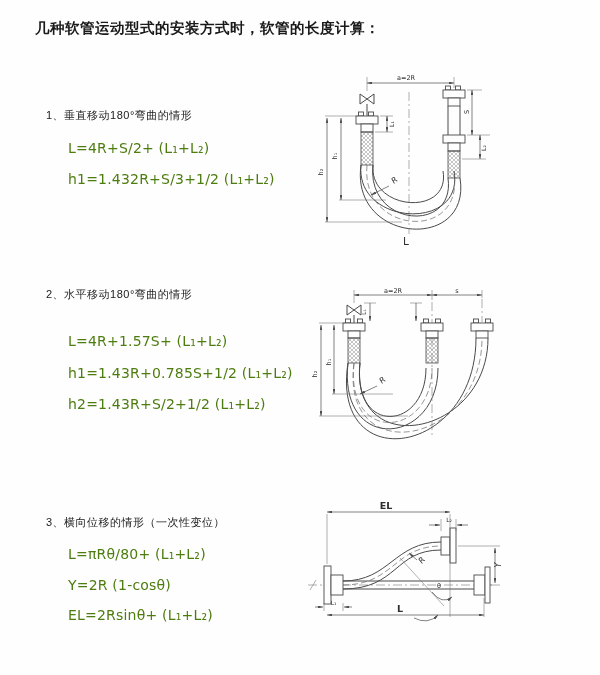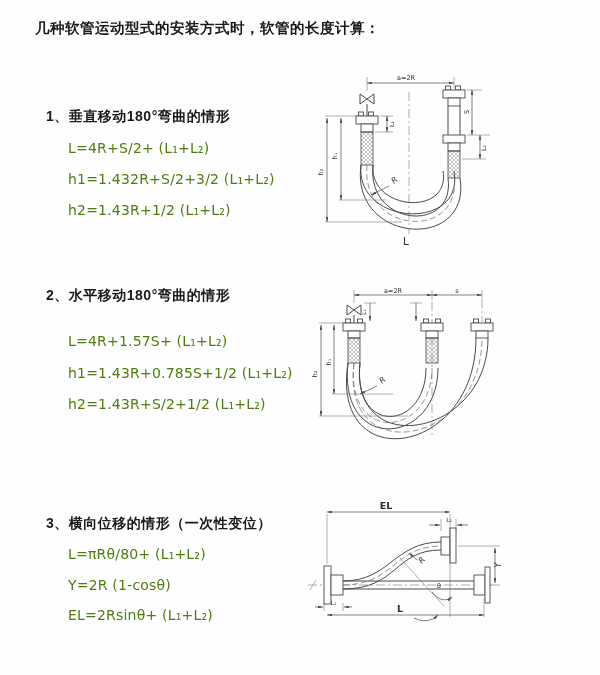--- a/index.html
+++ b/index.html
@@ -6,21 +6,21 @@
   .page {
     position:relative; width:600px; height:675px; background:#fefefe;
     font-family:"Liberation Sans", sans-serif; color:#1a1a1a; overflow:hidden;
   }
   .doc-title {
     position:absolute; left:35px; top:19px;
     font-size:14.5px; font-weight:bold; letter-spacing:0.5px;
   }
   .sec-heading {
     position:absolute; left:46px;
-    font-size:14px; font-weight:bold; letter-spacing:0.5px;
+    font-size:11px; font-weight:normal; letter-spacing:0.5px;
   }
   .formula {
     position:absolute; left:68px;
     font-family:"DejaVu Sans", sans-serif;
     font-size:14px; font-weight:500; color:#4d7c0f; letter-spacing:0.2px;
   }
   .diagram { position:absolute; }
   
   .dim   { stroke:#4d4d4d; stroke-width:0.7; fill:none; }
   .thin  { stroke:#6f6f6f; stroke-width:0.55; fill:none; }
@@ -35,22 +35,21 @@
 </style>
 </head>
 <body>
 
 <div class="page">
 
   <div class="doc-title">几种软管运动型式的安装方式时，软管的长度计算：</div>
 
   <div class="sec-heading" style="top:108px">1、垂直移动180°弯曲的情形</div>
   <div class="formula" style="top:140px">L=4R+S/2+ (L₁+L₂)</div>
-  <div class="formula" style="top:171px">h1=1.432R+S/2+3/2 (L₁+L₂)</div>
-  <div class="formula" style="top:202px">h2=1.43R+1/2 (L₁+L₂)</div>
+  <div class="formula" style="top:171px">h1=1.432R+S/3+1/2 (L₁+L₂)</div>
 
   <div class="sec-heading" style="top:287px">2、水平移动180°弯曲的情形</div>
   <div class="formula" style="top:333px">L=4R+1.57S+ (L₁+L₂)</div>
   <div class="formula" style="top:365px">h1=1.43R+0.785S+1/2 (L₁+L₂)</div>
   <div class="formula" style="top:396px">h2=1.43R+S/2+1/2 (L₁+L₂)</div>
 
   <div class="sec-heading" style="top:515px">3、横向位移的情形（一次性变位）</div>
   <div class="formula" style="top:546px">L=πRθ/80+ (L₁+L₂)</div>
   <div class="formula" style="top:577px">Y=2R (1-cosθ)</div>
   <div class="formula" style="top:607px">EL=2Rsinθ+ (L₁+L₂)</div>

